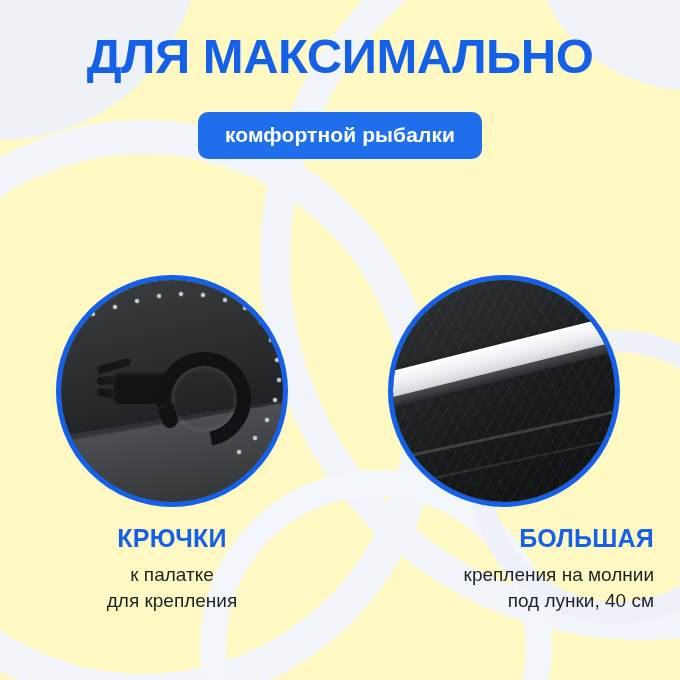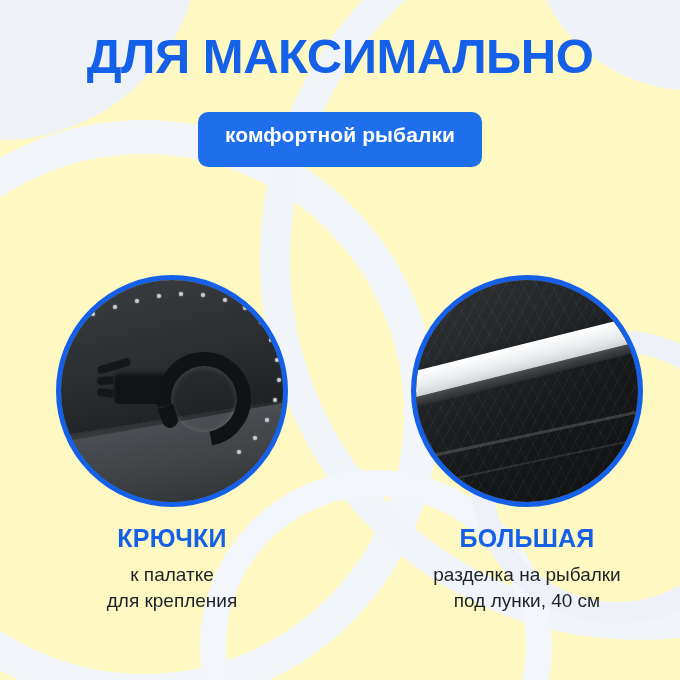--- a/index.html
+++ b/index.html
@@ -88,34 +88,34 @@
     width: 680px;
     text-align: center;
     z-index: 5;
   }
   .subheadline {
     display: inline-block;
     background: #1f6fec;
     color: #ffffff;
     font-size: 21px;
     font-weight: 700;
-    padding: 11px 27px 20px 27px;
+    padding: 11px 27px 12px 27px;
     border-radius: 10px;
     letter-spacing: 0.1px;
   }
 
   
   .feature {
     position: absolute;
     width: 300px;
     text-align: center;
     z-index: 4;
   }
   .feature-left { left: 22px; top: 275px; }
-  .feature-right { left: 377px; top: 275px; }
+  .feature-right { left: 354px; top: 275px; text-align: right; }
 
   .circle {
     position: relative;
     width: 222px;
     height: 222px;
     margin: 0 auto;
     border-radius: 50%;
     border: 5px solid #1560e8;
     overflow: hidden;
     background: #555;
@@ -320,18 +320,18 @@
           <div class="fabric-texture"></div>
           <div class="zip-strip"></div>
           <div class="zip-edge"></div>
           <div class="fabric-seam"></div>
           <div class="fabric-seam2"></div>
         </div>
       </div>
     </div>
     <div class="feature-title">БОЛЬШАЯ</div>
     <div class="feature-desc">
-      <div>разделка на рыбалки</div>
+      <div>крепления на молнии</div>
       <div>под лунки, 40 см</div>
     </div>
   </div>
 
 </div>
 
 </body></html>

